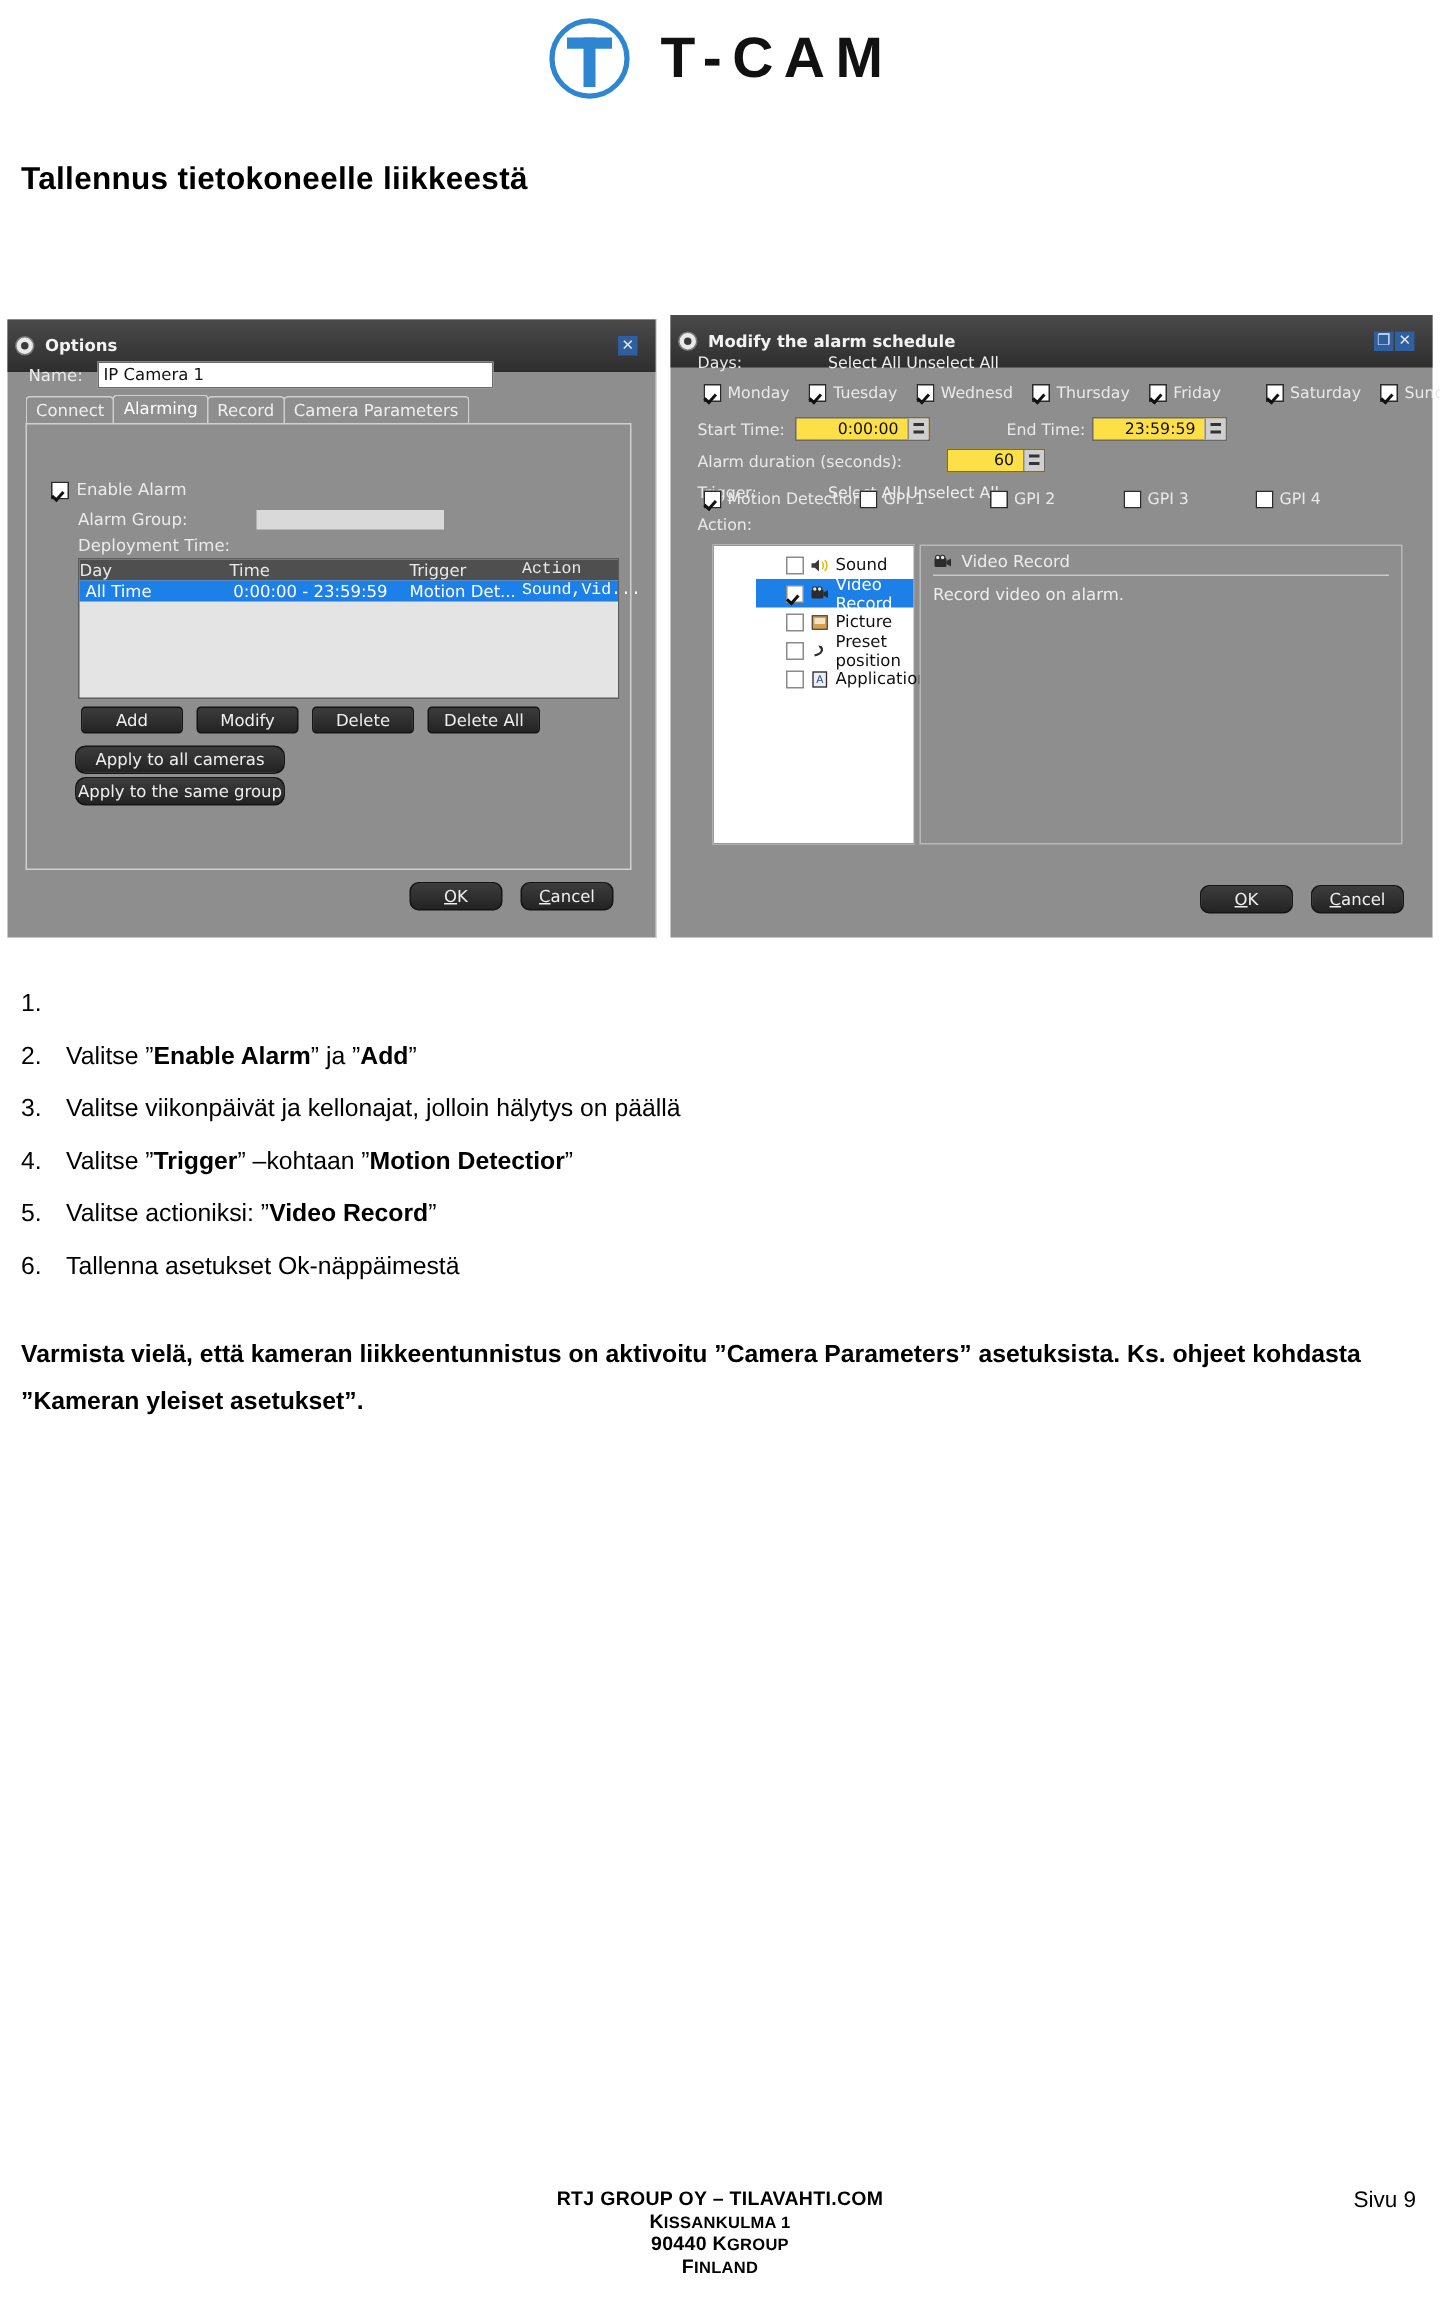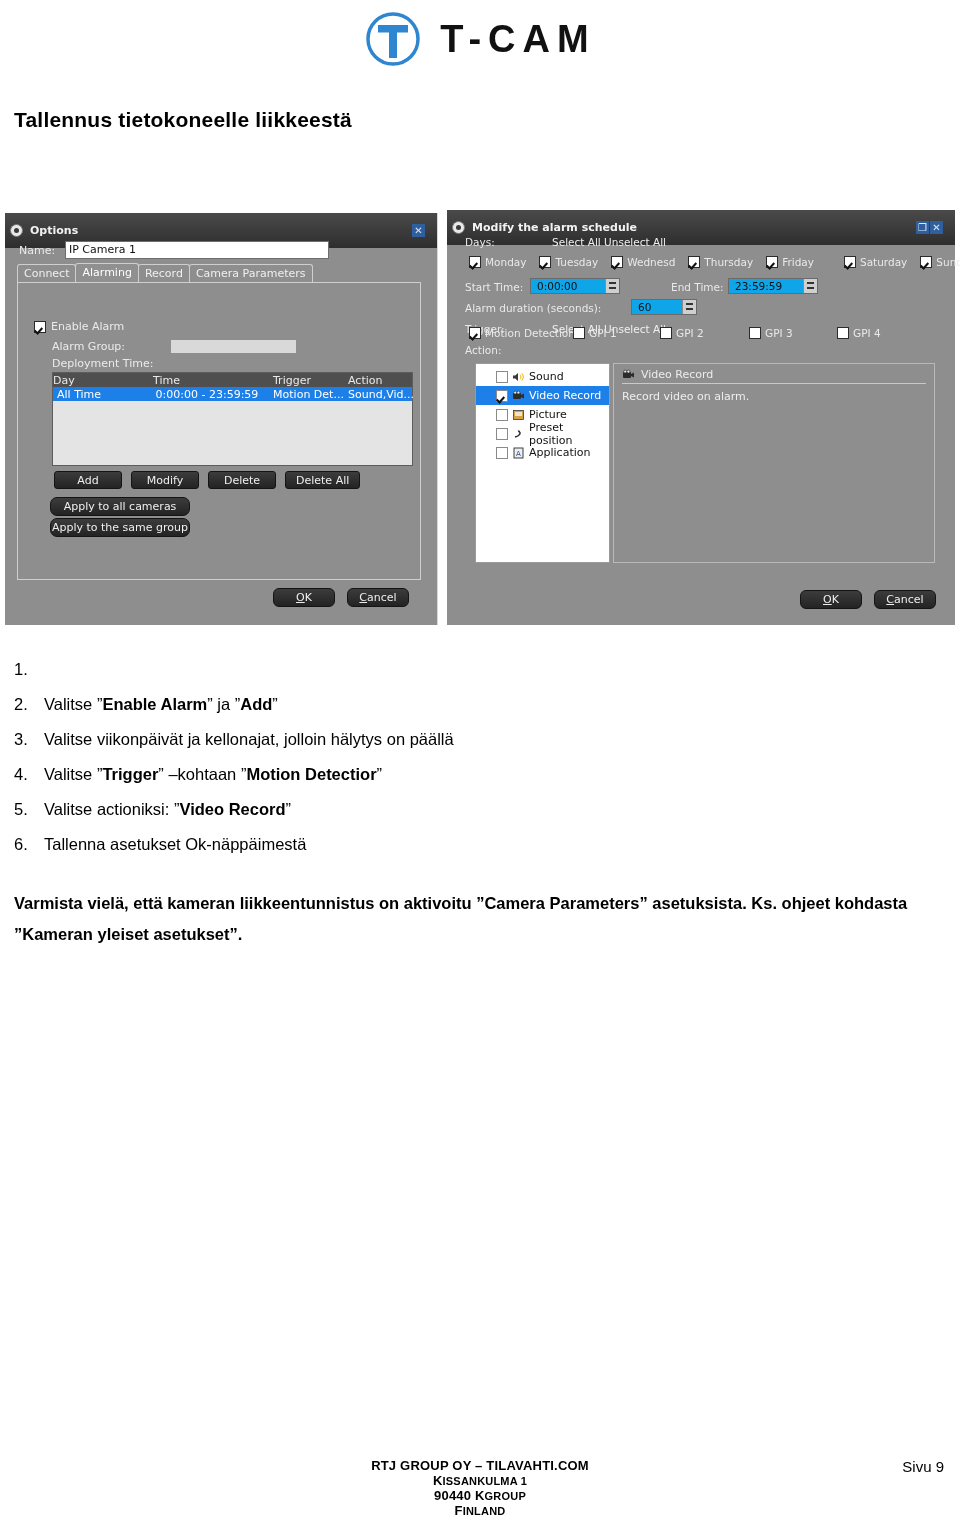--- a/index.html
+++ b/index.html
@@ -42,44 +42,44 @@
   .chkrow{display:flex;align-items:center;gap:5px;}
   .enable-row{position:absolute;left:16px;top:37px;}
   .group-row{position:absolute;left:34px;top:57px;display:flex;align-items:center;}
   .group-box{width:125px;height:13px;background:#d9d9d9;margin-left:46px;}
   .deploy-lbl{position:absolute;left:34px;top:74px;}
   .lv{position:absolute;left:34px;top:89px;width:359px;height:92px;background:#e4e4e4;border:1px solid #5d5d5d;}
   .lv-head{display:flex;background:#4f4f4f;color:#e9e9e9;font-size:11px;height:14px;align-items:center;}
   .lv-head div{padding-left:0;}
   .lv-row{display:flex;background:#1d7fe8;color:#ffffff;font-size:11px;height:14px;align-items:center;}
   .lv-row div{padding-left:4px;}
-  .c1{width:100px;}.c2{width:120px;}.c3{width:75px;}.c4{width:64px;}
+  .c1{width:100px;}.c2{width:120px;}.c3{width:75px;}.c4{width:64px;font-family:Liberation Mono, monospace;}
   .btn{background:linear-gradient(#3c3c3c,#232323);border:1px solid #141414;border-radius:3px;color:#efefef;font-size:11px;text-align:center;display:flex;align-items:center;justify-content:center;}
   .btnrow{position:absolute;left:36px;top:188px;display:flex;gap:9px;}
   .btnrow .btn{height:16px;padding:0 10px;min-width:46px;}
   .wide-btn{position:absolute;left:32px;height:17px;width:138px;border-radius:7px;}
   .okrow{position:absolute;display:flex;gap:12px;}
   .okrow .btn{height:17px;width:60px;border-radius:6px;}
   .uline{text-decoration:underline;}
 
   
   .r-lbl{color:#e9e9e9;font-size:10.5px;}
   .r-link{color:#efefef;font-size:10.5px;}
   .days-row{position:absolute;left:22px;top:46px;display:flex;}
   .dayitem{display:flex;align-items:center;gap:4px;margin-right:13px;}
-  .spin{display:inline-flex;align-items:center;background:#0ea5e9;border:1px solid #6a6a6a;height:14px;}
+  .spin{display:inline-flex;align-items:center;background:#fde047;border:1px solid #6a6a6a;height:14px;text-align:right;}
   .spin .val{font-size:10.5px;color:#111;padding:0 6px;min-width:62px;}
   .spin .arrows{width:13px;height:100%;background:#cfcfcf;border-left:1px solid #8b8b8b;position:relative;}
   .spin .arrows:before,.spin .arrows:after{content:"";position:absolute;left:3px;width:7px;height:2px;background:#333;}
   .spin .arrows:before{top:3px;}.spin .arrows:after{top:8px;}
   .trigrow{position:absolute;left:22px;top:117px;display:flex;}
   .trigitem{display:flex;align-items:center;gap:4px;}
   .actwrap{position:absolute;left:28px;top:153px;width:460px;height:200px;display:flex;}
   .actlist{width:133px;background:#ffffff;border:1px solid #9a9a9a;padding-top:3px;}
-  .actitem{display:flex;align-items:center;gap:4px;height:19px;padding-left:20px;font-size:11px;color:#111;}
+  .actitem{display:flex;align-items:center;gap:4px;height:19px;padding-left:20px;font-size:11px;color:#111;margin-left:28px;}
   .actitem.sel{background:#1d7fe8;color:#ffffff;}
   .actitem .chk{border:1px solid #8a8a8a;}
   .actitem.sel .chk{background:#ffffff;}
   .ic{width:13px;height:12px;flex:0 0 13px;display:inline-block;position:relative;}
   .actpane{flex:1;margin-left:3px;border:1px solid #b9b9b9;background:#8e8e8e;padding:4px 8px;}
   .actpane .t{display:flex;align-items:center;gap:6px;color:#ececec;font-size:11px;border-bottom:1px solid #c9c9c9;padding-bottom:2px;}
   .actpane .d{color:#ededed;font-size:11px;margin-top:6px;}
 
   
   .steps{position:absolute;left:14px;top:658px;width:930px;}

